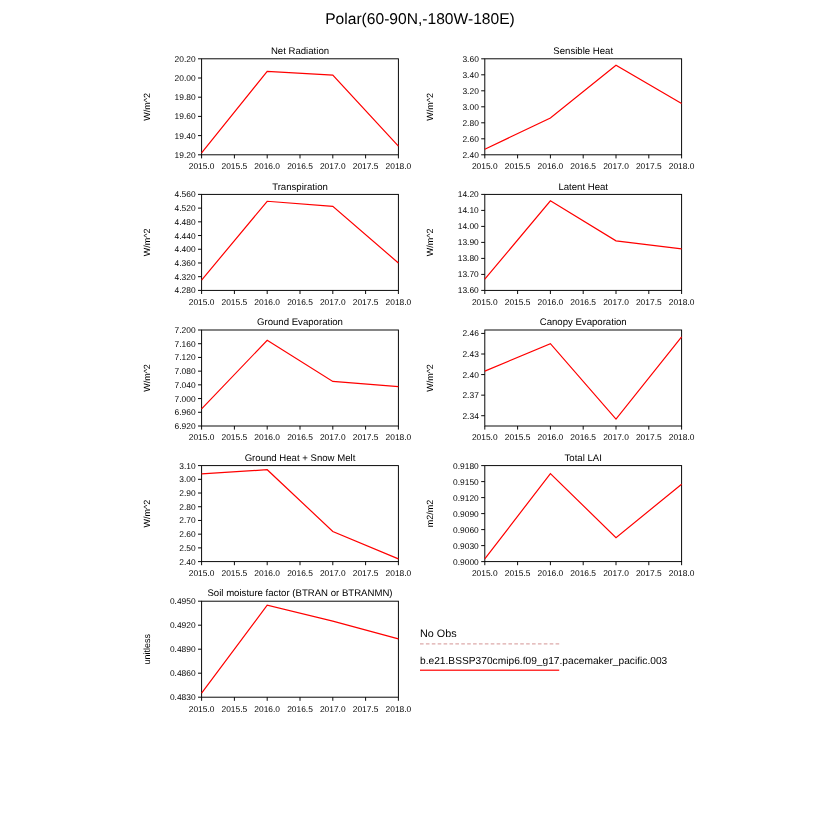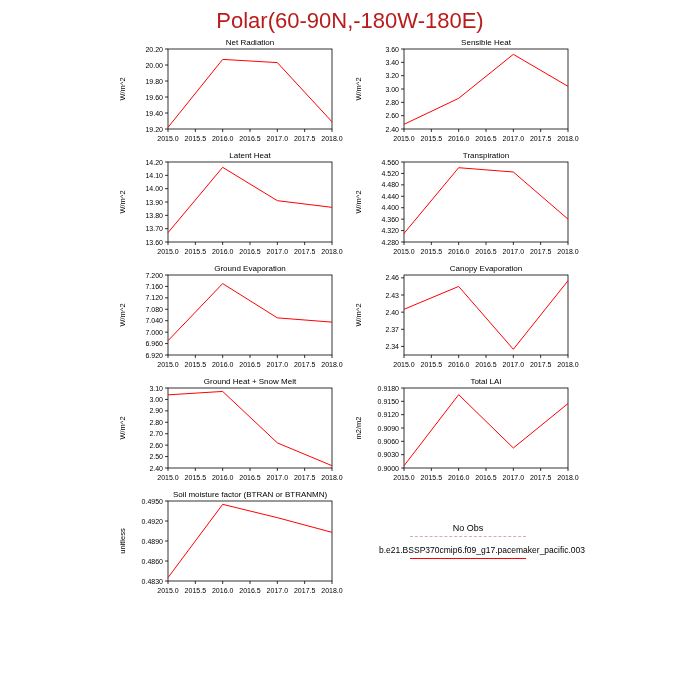--- a/index.html
+++ b/index.html
@@ -19,52 +19,50 @@
     height: 700px;
     background: #ffffff;
     overflow: hidden;
   }
   .fig-title {
     position: absolute;
     top: 8px;
     left: 0;
     width: 100%;
     text-align: center;
-    font-size: 22px;
-    color: #b91c1c;
+    font-size: 13px;
+    color: #000000;
   }
   .grid {
     position: absolute;
     top: 36px;
     left: 114px;
     width: 472px;
     display: grid;
     grid-template-columns: 236px 236px;
     grid-auto-rows: 113px;
   }
   .cell {
     width: 236px;
     height: 113px;
     overflow: visible;
   }
   svg text { fill: #000000; font-family: "Liberation Sans", "DejaVu Sans", sans-serif; }
   .legend {
     display: flex;
     flex-direction: column;
-    align-items: center;
     justify-content: center;
   }
   .legend-label {
     font-size: 9px;
     color: #000000;
     white-space: nowrap;
   }
   .legend-label.small {
     font-size: 8.5px;
-    margin-left: 28px;
   }
   .legend-line {
     width: 116px;
     height: 0;
     margin: 3px 0 8px 0;
   }
 </style>
 </head>
 <body>
 
@@ -130,54 +128,20 @@
           <line x1="54" y1="53" x2="51" y2="53" stroke="#000000" stroke-width="0.8"></line>
           <text x="49" y="55.5" text-anchor="end" font-size="7">3.00</text>
           <line x1="54" y1="39.66666666666666" x2="51" y2="39.66666666666666" stroke="#000000" stroke-width="0.8"></line>
           <text x="49" y="42.16666666666666" text-anchor="end" font-size="7">3.20</text>
           <line x1="54" y1="26.333333333333343" x2="51" y2="26.333333333333343" stroke="#000000" stroke-width="0.8"></line>
           <text x="49" y="28.833333333333343" text-anchor="end" font-size="7">3.40</text>
           <line x1="54" y1="13" x2="51" y2="13" stroke="#000000" stroke-width="0.8"></line>
           <text x="49" y="15.5" text-anchor="end" font-size="7">3.60</text>
           <text x="11" y="53" text-anchor="middle" font-size="7.5" transform="rotate(-90 11 53)">W/m^2</text>
           <polyline points="54.00,88.33 108.67,62.33 163.33,18.33 218.00,50.33" fill="none" stroke="#ff0000" stroke-width="1"></polyline>
-        </svg></div>
-      <div class="cell"><svg width="236" height="112" viewBox="0 0 236 112">
-          <text x="136" y="9" text-anchor="middle" font-size="8">Latent Heat</text>
-          <rect x="54" y="13" width="164" height="80" fill="none" stroke="#000000" stroke-width="0.8"></rect>
-          <line x1="54" y1="93" x2="54" y2="96" stroke="#000000" stroke-width="0.8"></line>
-          <text x="54" y="105" text-anchor="middle" font-size="7">2015.0</text>
-          <line x1="81.33333333333333" y1="93" x2="81.33333333333333" y2="96" stroke="#000000" stroke-width="0.8"></line>
-          <text x="81.33333333333333" y="105" text-anchor="middle" font-size="7">2015.5</text>
-          <line x1="108.66666666666666" y1="93" x2="108.66666666666666" y2="96" stroke="#000000" stroke-width="0.8"></line>
-          <text x="108.66666666666666" y="105" text-anchor="middle" font-size="7">2016.0</text>
-          <line x1="136" y1="93" x2="136" y2="96" stroke="#000000" stroke-width="0.8"></line>
-          <text x="136" y="105" text-anchor="middle" font-size="7">2016.5</text>
-          <line x1="163.33333333333331" y1="93" x2="163.33333333333331" y2="96" stroke="#000000" stroke-width="0.8"></line>
-          <text x="163.33333333333331" y="105" text-anchor="middle" font-size="7">2017.0</text>
-          <line x1="190.66666666666669" y1="93" x2="190.66666666666669" y2="96" stroke="#000000" stroke-width="0.8"></line>
-          <text x="190.66666666666669" y="105" text-anchor="middle" font-size="7">2017.5</text>
-          <line x1="218" y1="93" x2="218" y2="96" stroke="#000000" stroke-width="0.8"></line>
-          <text x="218" y="105" text-anchor="middle" font-size="7">2018.0</text>
-          <line x1="54" y1="93" x2="51" y2="93" stroke="#000000" stroke-width="0.8"></line>
-          <text x="49" y="95.5" text-anchor="end" font-size="7">13.60</text>
-          <line x1="54" y1="79.6666666666667" x2="51" y2="79.6666666666667" stroke="#000000" stroke-width="0.8"></line>
-          <text x="49" y="82.1666666666667" text-anchor="end" font-size="7">13.70</text>
-          <line x1="54" y1="66.33333333333317" x2="51" y2="66.33333333333317" stroke="#000000" stroke-width="0.8"></line>
-          <text x="49" y="68.83333333333317" text-anchor="end" font-size="7">13.80</text>
-          <line x1="54" y1="52.999999999999886" x2="51" y2="52.999999999999886" stroke="#000000" stroke-width="0.8"></line>
-          <text x="49" y="55.499999999999886" text-anchor="end" font-size="7">13.90</text>
-          <line x1="54" y1="39.666666666666586" x2="51" y2="39.666666666666586" stroke="#000000" stroke-width="0.8"></line>
-          <text x="49" y="42.166666666666586" text-anchor="end" font-size="7">14.00</text>
-          <line x1="54" y1="26.3333333333333" x2="51" y2="26.3333333333333" stroke="#000000" stroke-width="0.8"></line>
-          <text x="49" y="28.8333333333333" text-anchor="end" font-size="7">14.10</text>
-          <line x1="54" y1="13" x2="51" y2="13" stroke="#000000" stroke-width="0.8"></line>
-          <text x="49" y="15.5" text-anchor="end" font-size="7">14.20</text>
-          <text x="11" y="53" text-anchor="middle" font-size="7.5" transform="rotate(-90 11 53)">W/m^2</text>
-          <polyline points="54.00,83.67 108.67,18.33 163.33,51.67 218.00,58.33" fill="none" stroke="#ff0000" stroke-width="1"></polyline>
         </svg></div>
       <div class="cell"><svg width="236" height="112" viewBox="0 0 236 112">
           <text x="136" y="9" text-anchor="middle" font-size="8">Transpiration</text>
           <rect x="54" y="13" width="164" height="80" fill="none" stroke="#000000" stroke-width="0.8"></rect>
           <line x1="54" y1="93" x2="54" y2="96" stroke="#000000" stroke-width="0.8"></line>
           <text x="54" y="105" text-anchor="middle" font-size="7">2015.0</text>
           <line x1="81.33333333333333" y1="93" x2="81.33333333333333" y2="96" stroke="#000000" stroke-width="0.8"></line>
           <text x="81.33333333333333" y="105" text-anchor="middle" font-size="7">2015.5</text>
           <line x1="108.66666666666666" y1="93" x2="108.66666666666666" y2="96" stroke="#000000" stroke-width="0.8"></line>
           <text x="108.66666666666666" y="105" text-anchor="middle" font-size="7">2016.0</text>
@@ -202,20 +166,54 @@
           <line x1="54" y1="35.85714285714268" x2="51" y2="35.85714285714268" stroke="#000000" stroke-width="0.8"></line>
           <text x="49" y="38.35714285714268" text-anchor="end" font-size="7">4.480</text>
           <line x1="54" y1="24.428571428571473" x2="51" y2="24.428571428571473" stroke="#000000" stroke-width="0.8"></line>
           <text x="49" y="26.928571428571473" text-anchor="end" font-size="7">4.520</text>
           <line x1="54" y1="13" x2="51" y2="13" stroke="#000000" stroke-width="0.8"></line>
           <text x="49" y="15.5" text-anchor="end" font-size="7">4.560</text>
           <text x="11" y="53" text-anchor="middle" font-size="7.5" transform="rotate(-90 11 53)">W/m^2</text>
           <polyline points="54.00,84.43 108.67,18.71 163.33,23.00 218.00,70.14" fill="none" stroke="#ff0000" stroke-width="1"></polyline>
         </svg></div>
       <div class="cell"><svg width="236" height="112" viewBox="0 0 236 112">
+          <text x="136" y="9" text-anchor="middle" font-size="8">Latent Heat</text>
+          <rect x="54" y="13" width="164" height="80" fill="none" stroke="#000000" stroke-width="0.8"></rect>
+          <line x1="54" y1="93" x2="54" y2="96" stroke="#000000" stroke-width="0.8"></line>
+          <text x="54" y="105" text-anchor="middle" font-size="7">2015.0</text>
+          <line x1="81.33333333333333" y1="93" x2="81.33333333333333" y2="96" stroke="#000000" stroke-width="0.8"></line>
+          <text x="81.33333333333333" y="105" text-anchor="middle" font-size="7">2015.5</text>
+          <line x1="108.66666666666666" y1="93" x2="108.66666666666666" y2="96" stroke="#000000" stroke-width="0.8"></line>
+          <text x="108.66666666666666" y="105" text-anchor="middle" font-size="7">2016.0</text>
+          <line x1="136" y1="93" x2="136" y2="96" stroke="#000000" stroke-width="0.8"></line>
+          <text x="136" y="105" text-anchor="middle" font-size="7">2016.5</text>
+          <line x1="163.33333333333331" y1="93" x2="163.33333333333331" y2="96" stroke="#000000" stroke-width="0.8"></line>
+          <text x="163.33333333333331" y="105" text-anchor="middle" font-size="7">2017.0</text>
+          <line x1="190.66666666666669" y1="93" x2="190.66666666666669" y2="96" stroke="#000000" stroke-width="0.8"></line>
+          <text x="190.66666666666669" y="105" text-anchor="middle" font-size="7">2017.5</text>
+          <line x1="218" y1="93" x2="218" y2="96" stroke="#000000" stroke-width="0.8"></line>
+          <text x="218" y="105" text-anchor="middle" font-size="7">2018.0</text>
+          <line x1="54" y1="93" x2="51" y2="93" stroke="#000000" stroke-width="0.8"></line>
+          <text x="49" y="95.5" text-anchor="end" font-size="7">13.60</text>
+          <line x1="54" y1="79.6666666666667" x2="51" y2="79.6666666666667" stroke="#000000" stroke-width="0.8"></line>
+          <text x="49" y="82.1666666666667" text-anchor="end" font-size="7">13.70</text>
+          <line x1="54" y1="66.33333333333317" x2="51" y2="66.33333333333317" stroke="#000000" stroke-width="0.8"></line>
+          <text x="49" y="68.83333333333317" text-anchor="end" font-size="7">13.80</text>
+          <line x1="54" y1="52.999999999999886" x2="51" y2="52.999999999999886" stroke="#000000" stroke-width="0.8"></line>
+          <text x="49" y="55.499999999999886" text-anchor="end" font-size="7">13.90</text>
+          <line x1="54" y1="39.666666666666586" x2="51" y2="39.666666666666586" stroke="#000000" stroke-width="0.8"></line>
+          <text x="49" y="42.166666666666586" text-anchor="end" font-size="7">14.00</text>
+          <line x1="54" y1="26.3333333333333" x2="51" y2="26.3333333333333" stroke="#000000" stroke-width="0.8"></line>
+          <text x="49" y="28.8333333333333" text-anchor="end" font-size="7">14.10</text>
+          <line x1="54" y1="13" x2="51" y2="13" stroke="#000000" stroke-width="0.8"></line>
+          <text x="49" y="15.5" text-anchor="end" font-size="7">14.20</text>
+          <text x="11" y="53" text-anchor="middle" font-size="7.5" transform="rotate(-90 11 53)">W/m^2</text>
+          <polyline points="54.00,83.67 108.67,18.33 163.33,51.67 218.00,58.33" fill="none" stroke="#ff0000" stroke-width="1"></polyline>
+        </svg></div>
+      <div class="cell"><svg width="236" height="112" viewBox="0 0 236 112">
           <text x="136" y="9" text-anchor="middle" font-size="8">Ground Evaporation</text>
           <rect x="54" y="13" width="164" height="80" fill="none" stroke="#000000" stroke-width="0.8"></rect>
           <line x1="54" y1="93" x2="54" y2="96" stroke="#000000" stroke-width="0.8"></line>
           <text x="54" y="105" text-anchor="middle" font-size="7">2015.0</text>
           <line x1="81.33333333333333" y1="93" x2="81.33333333333333" y2="96" stroke="#000000" stroke-width="0.8"></line>
           <text x="81.33333333333333" y="105" text-anchor="middle" font-size="7">2015.5</text>
           <line x1="108.66666666666666" y1="93" x2="108.66666666666666" y2="96" stroke="#000000" stroke-width="0.8"></line>
           <text x="108.66666666666666" y="105" text-anchor="middle" font-size="7">2016.0</text>
           <line x1="136" y1="93" x2="136" y2="96" stroke="#000000" stroke-width="0.8"></line>
           <text x="136" y="105" text-anchor="middle" font-size="7">2016.5</text>

